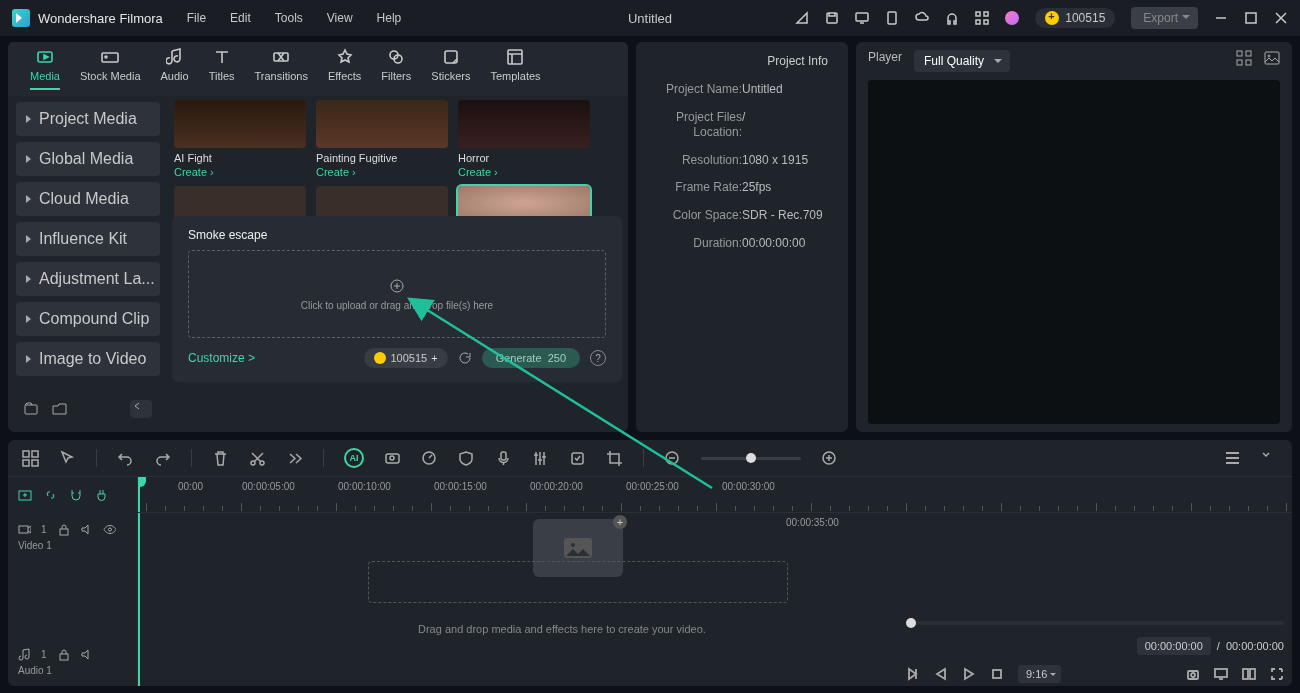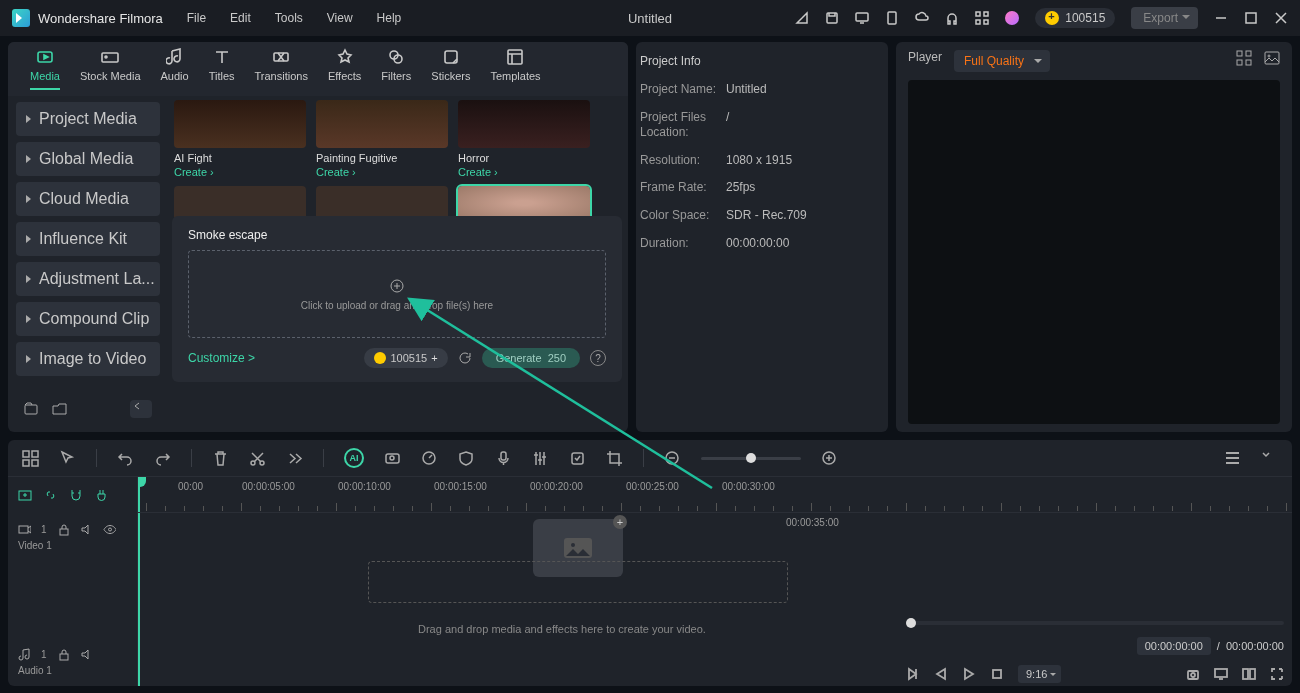--- a/index.html
+++ b/index.html
@@ -56,31 +56,31 @@
 .dropzone { border:1px dashed #5b616c; border-radius:4px; height:88px; display:flex; flex-direction:column; align-items:center; justify-content:center; gap:6px; font-size:10px; color:#999; }
 .dropzone svg { width:16px; height:16px; stroke:#aaa; fill:none; }
 .up-footer { display:flex; align-items:center; margin-top:10px; gap:10px; }
 .customize { color:#3dd6a8; font-size:12px; }
 .pill { background:#373c45; border-radius:14px; padding:4px 10px; display:flex; align-items:center; gap:4px; font-size:11px; }
 .pill .coin2 { width:12px; height:12px; border-radius:50%; background:#ffcc00; }
 .gen-btn { background:#2a5a52; color:#a0cfc2; border-radius:14px; padding:4px 14px; font-size:11px; }
 .help-c { width:16px; height:16px; border:1px solid #888; border-radius:50%; display:flex; align-items:center; justify-content:center; font-size:10px; color:#aaa; }
 
 
-.proj-panel { width:252px; padding:12px 4px; font-size:12px; }
+.proj-panel { width:212px; padding:12px 20px; font-size:12px;text-align:right; }
 .proj-panel h3 { font-size:12px; font-weight:500; color:#ccc; margin-bottom:14px; }
 .proj-row { display:flex; margin-bottom:12px; }
 .proj-row .k { width:86px; color:#999; line-height:1.3; }
 .proj-row .v { color:#bbb; }
 
 
 .player-panel { flex:1; padding:8px 12px; display:flex; flex-direction:column; }
 .player-top { display:flex; gap:12px; }
 .player-label { font-size:12px; color:#bbb; }
-.quality-sel { background:#2d323b; border-radius:4px; padding:4px 26px 4px 10px; font-size:12px; color:#f97316; position:relative; }
+.quality-sel { background:#2d323b; border-radius:4px; padding:4px 26px 4px 10px; font-size:12px; color:#ffffff; position:relative; }
 .quality-sel::after { content:''; position:absolute; right:8px; top:9px; width:0; height:0; border-left:4px solid transparent; border-right:4px solid transparent; border-top:4px solid #aaa; }
 .player-icons { margin-left:auto; display:flex; gap:12px; }
 .player-icons svg { width:16px; height:16px; stroke:#aaa; fill:none; }
 .player-canvas { flex:1; margin-top:8px; background:#0d1013; border-radius:4px; }
 
 
 .timeline-wrap { margin:8px; background:#1f232a; border-radius:6px; height:246px; display:flex; flex-direction:column; }
 .tl-toolbar { display:flex; align-items:center; gap:20px; padding:8px 14px; border-bottom:1px solid #2a2e36; }
 .tl-toolbar svg { width:17px; height:17px; stroke:#aaa; fill:none; stroke-width:1.5; }
 .tl-sep { width:1px; height:18px; background:#3a3e46; }

